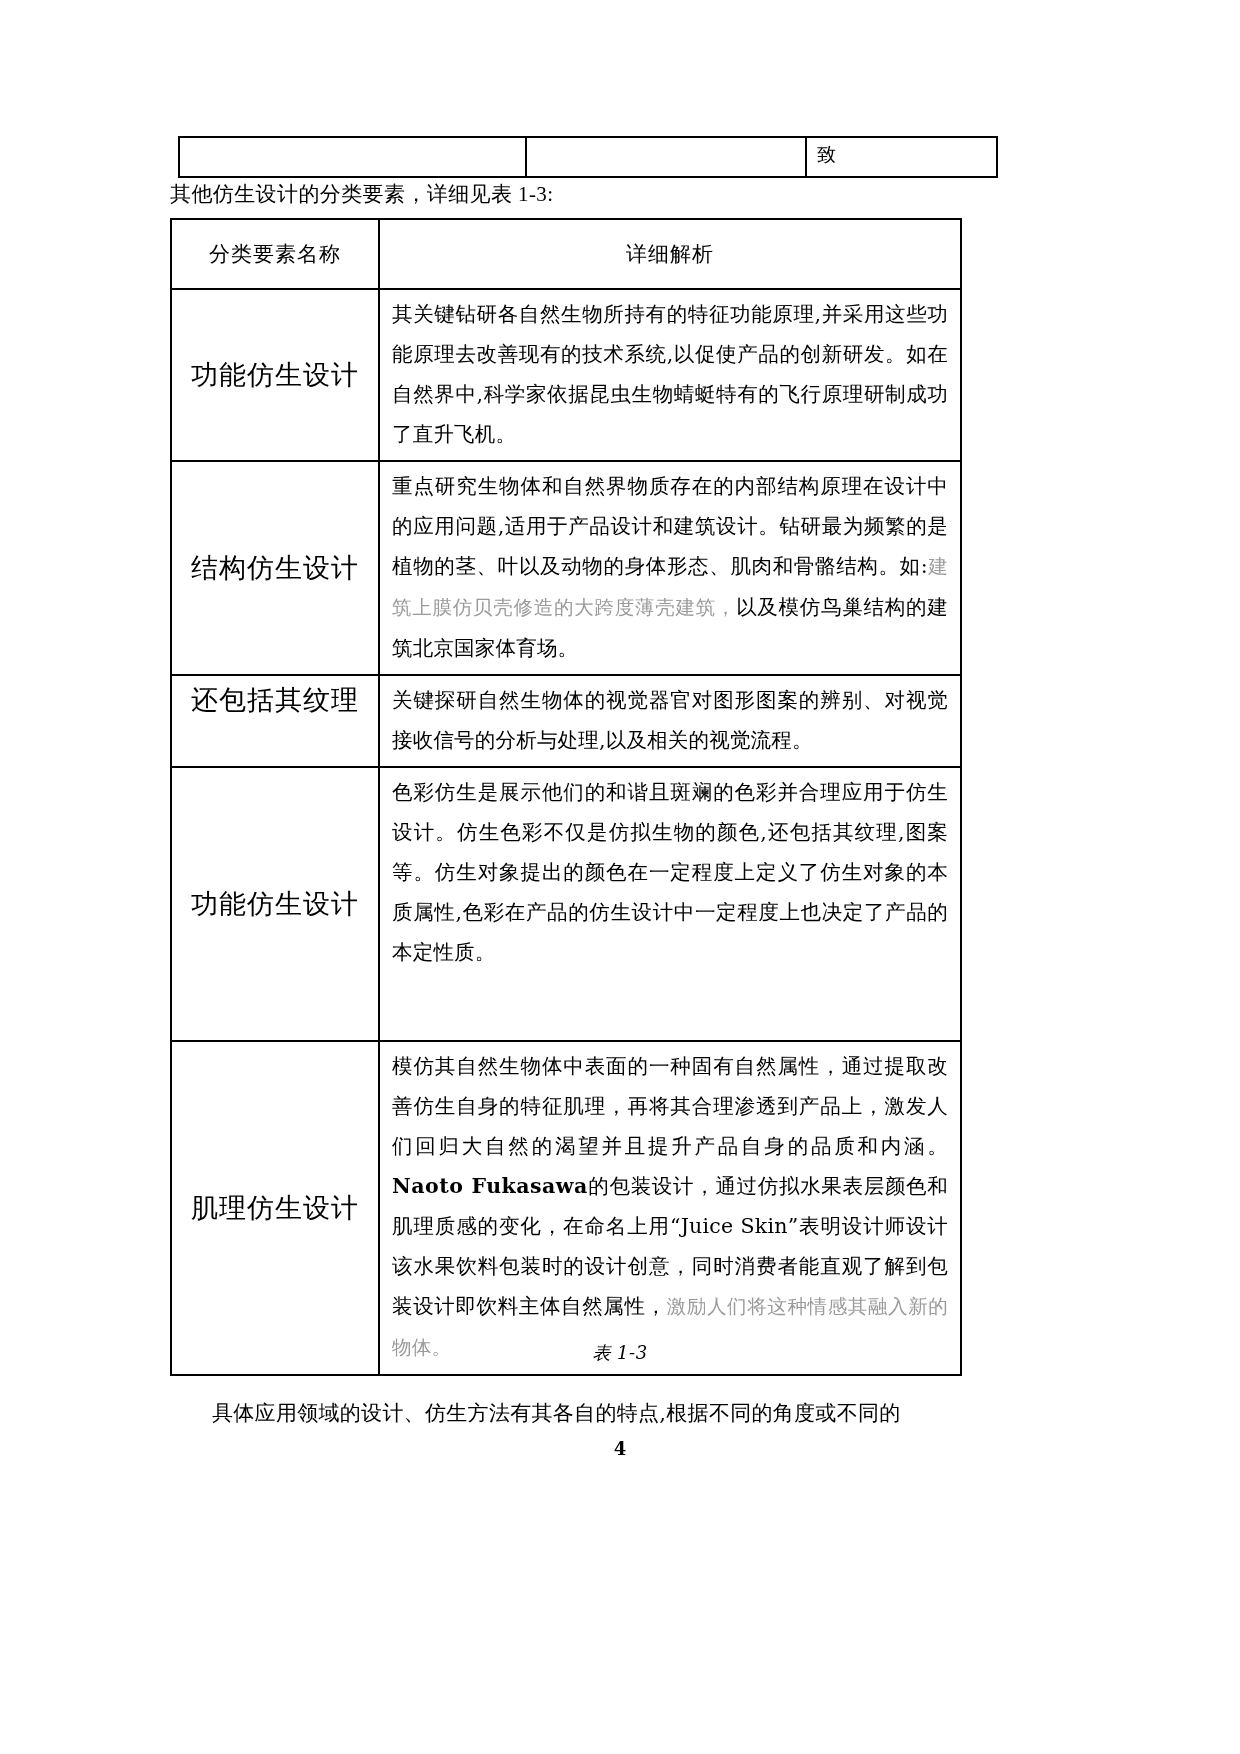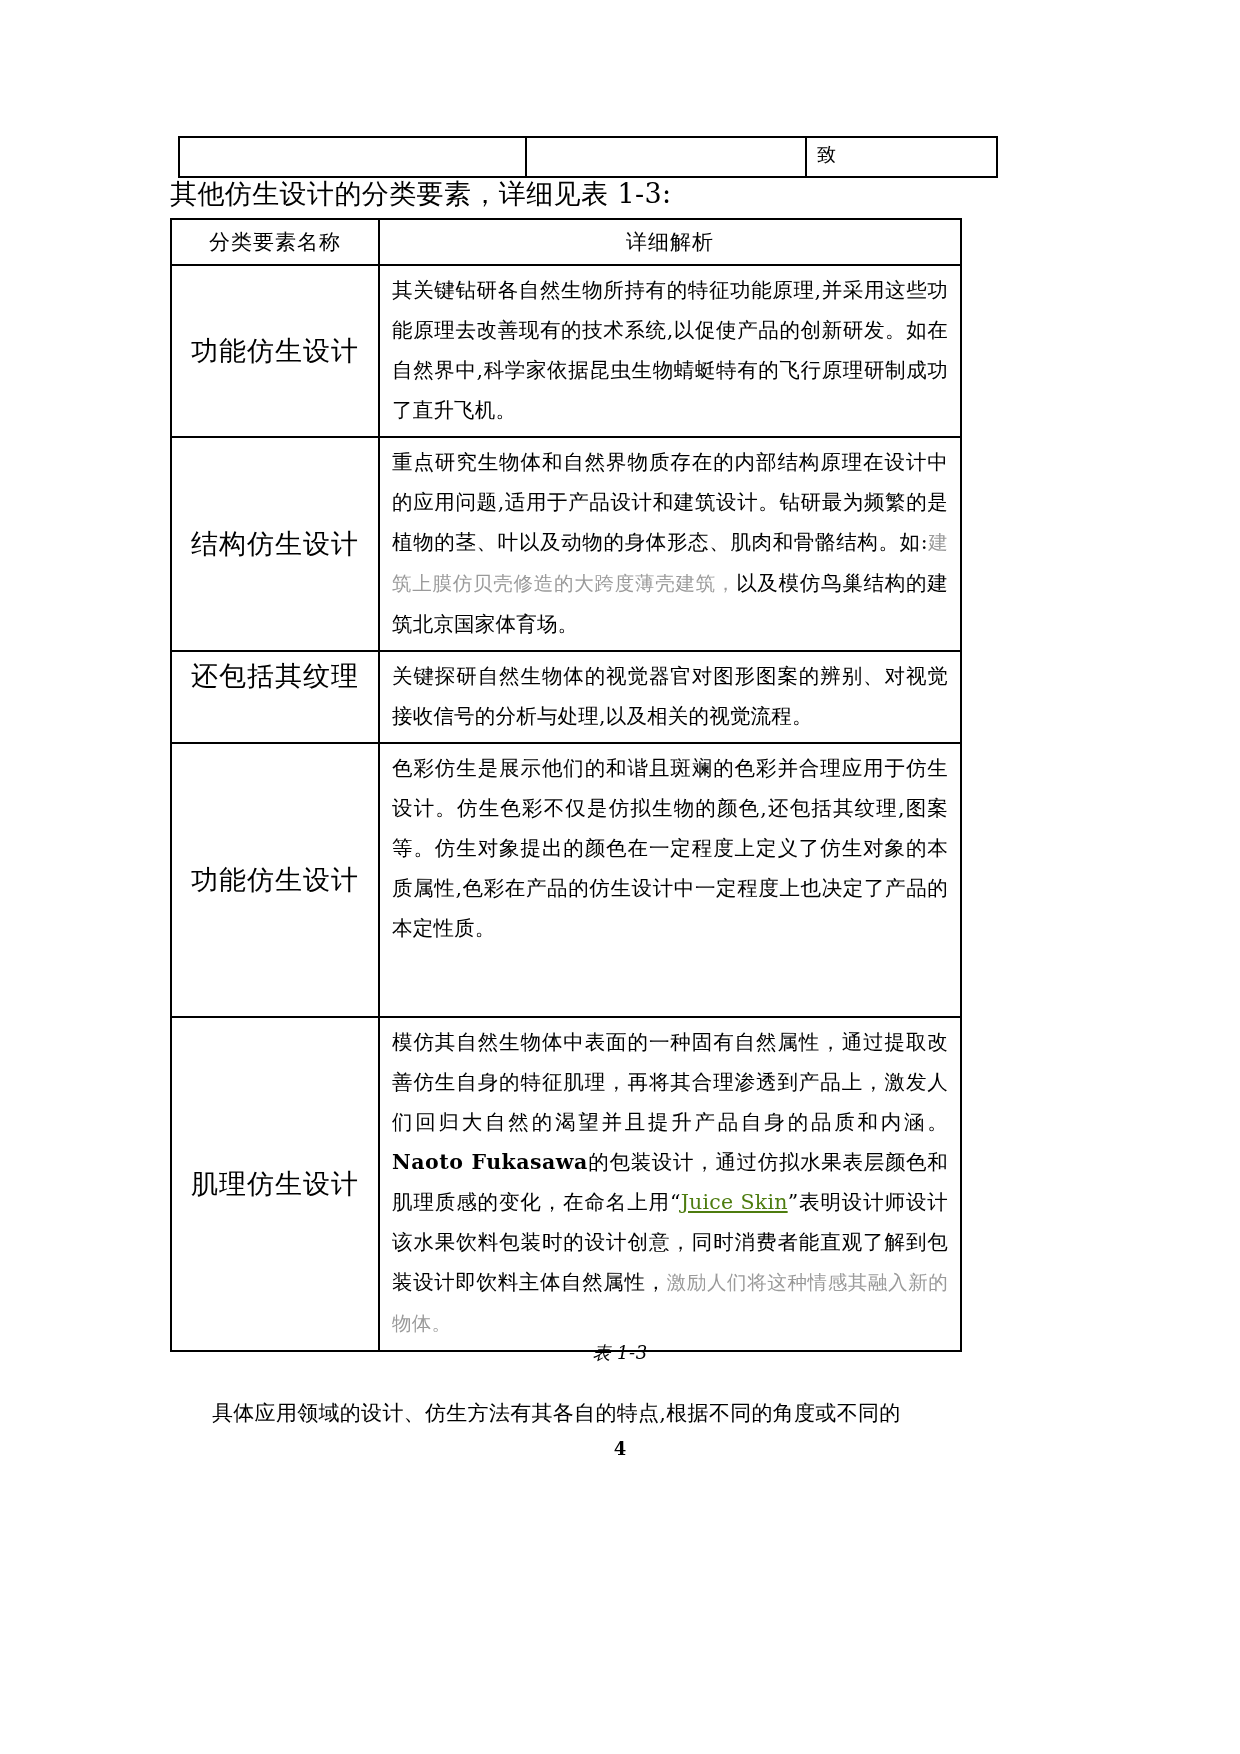--- a/index.html
+++ b/index.html
@@ -25,21 +25,21 @@
   }
 
   
   table {
     border-collapse: collapse;
     table-layout: fixed;
   }
   table td, table th {
     border: 2px solid #000000;
     vertical-align: middle;
-    padding: 0;
+    padding: 12px;
   }
 
   
   .frag-table {
     position: absolute;
     left: 178px;
     top: 136px;
     width: 752px;
   }
   .frag-table td {
@@ -52,24 +52,25 @@
   .frag-c1 { width: 325px; }
   .frag-c2 { width: 258px; }
   .frag-c3 { width: 169px; }
 
   
   .intro-line {
     position: absolute;
     left: 170px;
     top: 178px;
     width: 800px;
-    font-size: 27px;
+    font-size: 21px;
     line-height: 32px;
     letter-spacing: 0.4px;
     white-space: nowrap;
+    font-family: Liberation Serif, serif;
   }
 
   
   .main-table {
     position: absolute;
     left: 170px;
     top: 218px;
     width: 790px;
   }
   .col-name { width: 208px; }
@@ -101,22 +102,21 @@
   }
   .cell-desc p { margin: 0; }
 
   
   .faint {
     color: #9a9a9a;
     font-family: "DejaVu Sans", "Liberation Sans", sans-serif;
     font-size: 19.5px;
   }
   .faint-serif {
-    color: #4d7c0f;
-    text-decoration: underline;
+    color: #000000;
   }
   .latin-bold {
     font-family: "DejaVu Serif", "Liberation Serif", serif;
     font-weight: bold;
     letter-spacing: 0.5px;
   }
 
   
   .table-caption {
     position: absolute;

